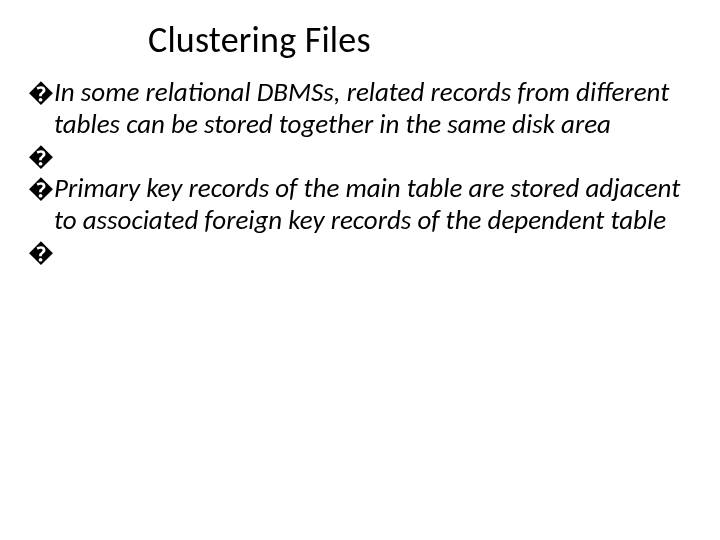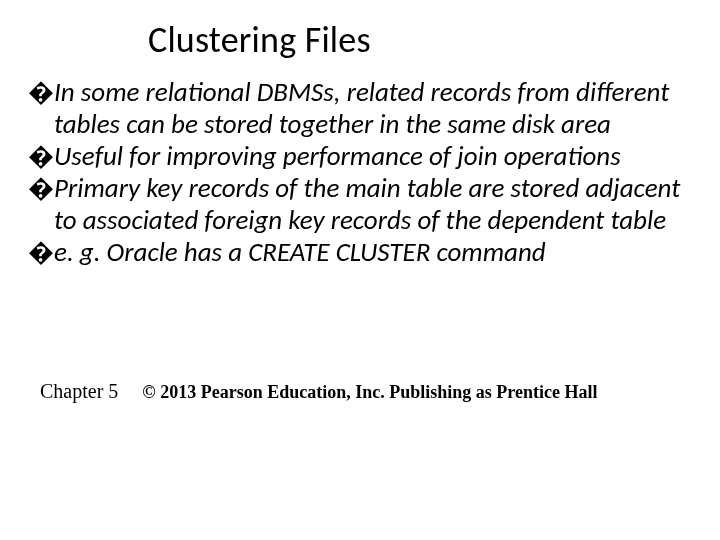--- a/index.html
+++ b/index.html
@@ -74,33 +74,27 @@
 
   <div class="body">
 
     <div class="item">
       <span class="bullet">�</span>
       <span class="text">In some relational DBMSs, related records from different tables can be stored together in the same disk area</span>
     </div>
 
     <div class="item">
       <span class="bullet">�</span>
-      <span class="text">Useful for improving performance of join operations</span>
     </div>
 
     <div class="item">
       <span class="bullet">�</span>
       <span class="text">Primary key records of the main table are stored adjacent to associated foreign key records of the dependent table</span>
     </div>
 
     <div class="item">
       <span class="bullet">�</span>
-      <span class="text">e. g. Oracle has a CREATE CLUSTER command</span>
     </div>
 
   </div>
 
-  <div class="footer">
-    <span class="chapter">Chapter 5</span>
-    <span class="copyright">© 2013 Pearson Education, Inc.  Publishing as Prentice Hall</span>
-  </div>
 
 </div>
 
 </body></html>

